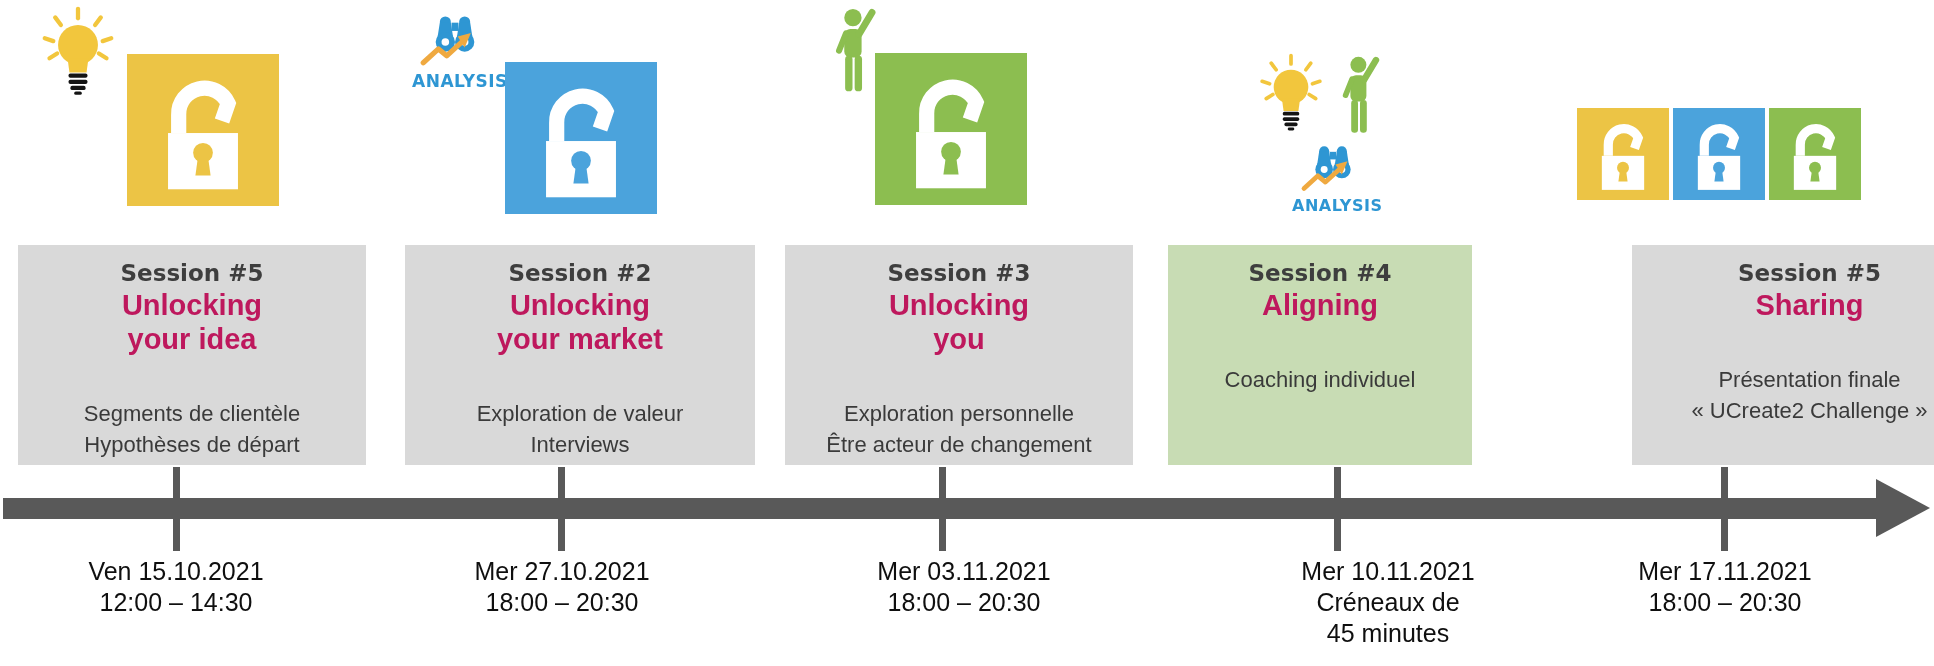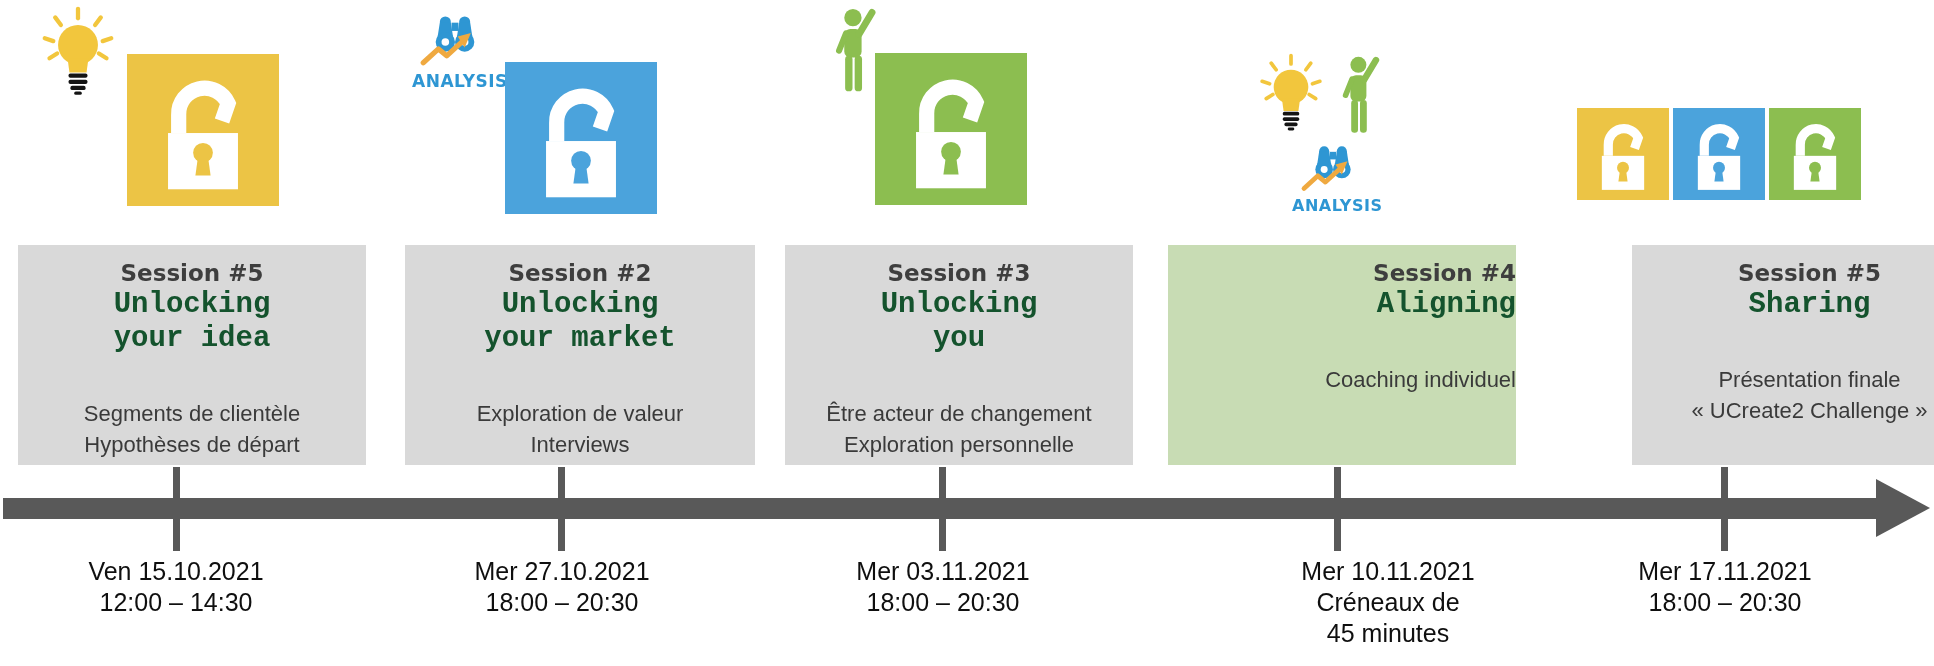--- a/index.html
+++ b/index.html
@@ -11,22 +11,22 @@
   .session-box{
     position:absolute;top:245px;height:220px;background:#d9d9d9;
     text-align:center;box-sizing:border-box;padding-top:13px;
   }
   .session-box.green{background:#c8dcb4;}
   .session-label{
     font-family:"DejaVu Sans",sans-serif;font-weight:bold;
     font-size:23px;line-height:30px;color:#3e3e3e;
   }
   .session-title{
-    font-family:Liberation Mono, monospace;font-weight:bold;
-    font-size:29px;line-height:34px;color:#14532d;
+    font-family:Liberation Sans, sans-serif;font-weight:bold;
+    font-size:29px;line-height:34px;color:#be185d;
   }
   .session-desc{
     font-size:22px;line-height:31px;color:#3a3a3a;margin-top:42px;
   }
   
   .abs{position:absolute;}
   .lock-square{position:absolute;display:block;}
   .lock-square svg{display:block;width:100%;height:100%;}
   .analysis-group{position:absolute;text-align:center;}
   .analysis-group svg{display:block;margin:0 auto;}
@@ -234,26 +234,26 @@
     </div>
   </div>
 
   <div class="session-box" style="left:785px;width:348px;">
     <div class="session-label">Session #3</div>
     <div class="session-title">
       <div>Unlocking</div>
       <div>you</div>
     </div>
     <div class="session-desc">
+      <div>Exploration personnelle</div>
       <div>Être acteur de changement</div>
-      <div>Exploration personnelle</div>
-    </div>
-  </div>
-
-  <div class="session-box green" style="left:1168px;width:348px;text-align:right;">
+    </div>
+  </div>
+
+  <div class="session-box green" style="left:1168px;width:304px;">
     <div class="session-label">Session #4</div>
     <div class="session-title">
       <div>Aligning</div>
     </div>
     <div class="session-desc" style="">
       <div>Coaching individuel</div>
     </div>
   </div>
 
   <div class="session-box" style="left:1632px;width:355px;">
@@ -276,21 +276,21 @@
   <div class="tl-tick" style="left:1721px;"></div>
 
   <div class="session-date" style="left:6px;">
     <div>Ven 15.10.2021</div>
     <div>12:00 – 14:30</div>
   </div>
   <div class="session-date" style="left:392px;">
     <div>Mer 27.10.2021</div>
     <div>18:00 – 20:30</div>
   </div>
-  <div class="session-date" style="left:773px;">
+  <div class="session-date" style="left:794px;">
     <div>Mer 03.11.2021</div>
     <div>18:00 – 20:30</div>
   </div>
   <div class="session-date" style="left:1218px;">
     <div>Mer 10.11.2021</div>
     <div>Créneaux de</div>
     <div>45 minutes</div>
   </div>
   <div class="session-date" style="left:1555px;">
     <div>Mer 17.11.2021</div>

